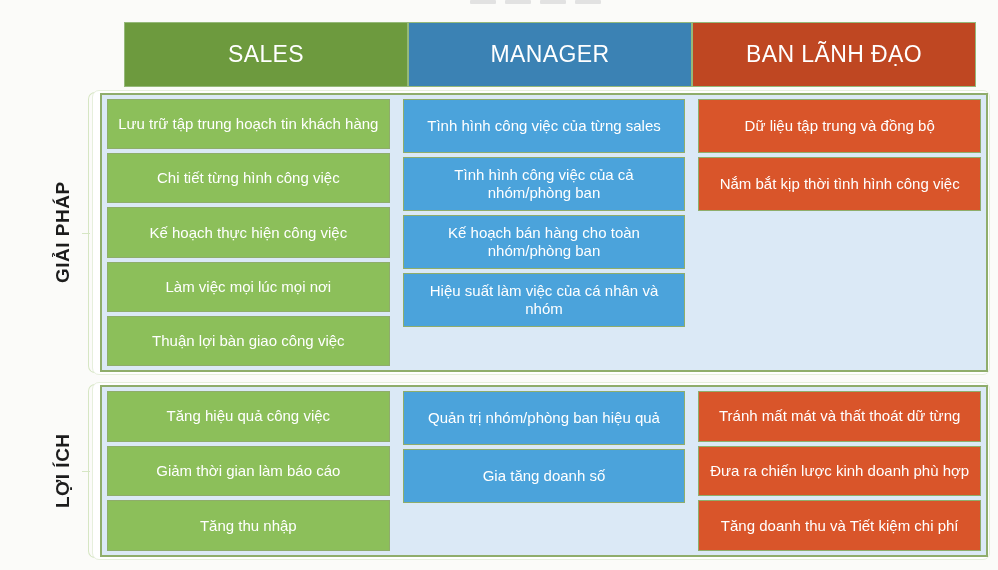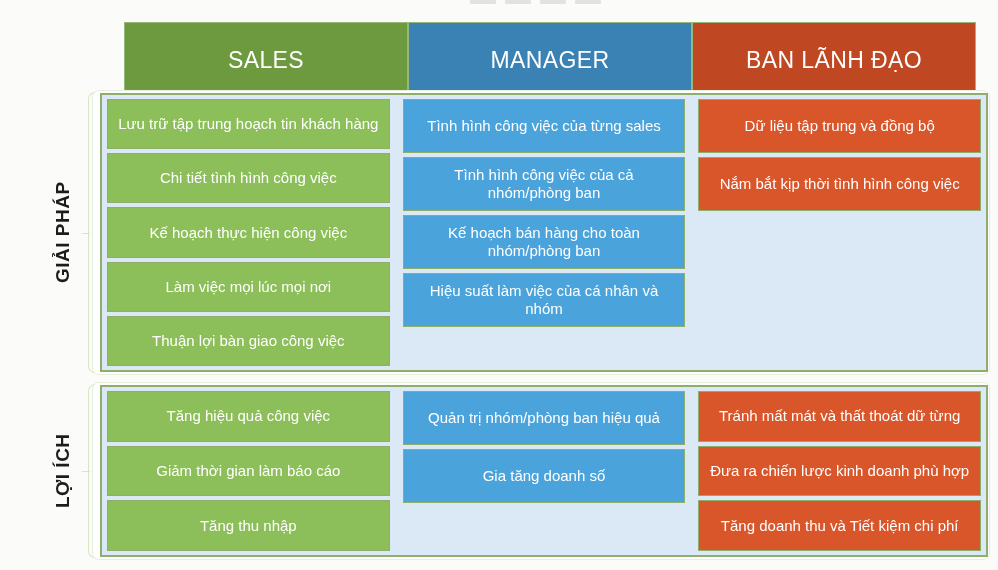--- a/index.html
+++ b/index.html
@@ -30,21 +30,21 @@
     background: #e2e2e2;
     border-radius: 1px;
   }
 
   
   .header-row {
     position: absolute;
     top: 22px;
     left: 124px;
     width: 852px;
-    height: 77px;
+    height: 65px;
     display: flex;
   }
   .col-header {
     flex: 1;
     display: flex;
     align-items: center;
     justify-content: center;
     color: #ffffff;
     font-size: 23px;
     letter-spacing: 0.4px;
@@ -190,21 +190,21 @@
 <div class="section solutions">
   <div class="vlabel">GIẢI PHÁP</div>
   <div class="brace">
     <div class="bar"></div>
     <div class="tick"></div>
   </div>
   <div class="panel-frame"></div>
   <div class="panel">
     <div class="panel-col c1">
       <div class="cell green">Lưu trữ tập trung hoạch tin khách hàng</div>
-      <div class="cell green">Chi tiết tình hình công việc</div>
+      <div class="cell green">Chi tiết từng hình công việc</div>
       <div class="cell green">Kế hoạch thực hiện công việc</div>
       <div class="cell green">Làm việc mọi lúc mọi nơi</div>
       <div class="cell green">Thuận lợi bàn giao công việc</div>
     </div>
     <div class="panel-col c2">
       <div class="cell blue">Tình hình công việc của từng sales</div>
       <div class="cell blue">Tình hình công việc của cả nhóm/phòng ban</div>
       <div class="cell blue">Kế hoạch bán hàng cho toàn nhóm/phòng ban</div>
       <div class="cell blue">Hiệu suất làm việc của cá nhân và nhóm</div>
     </div>

